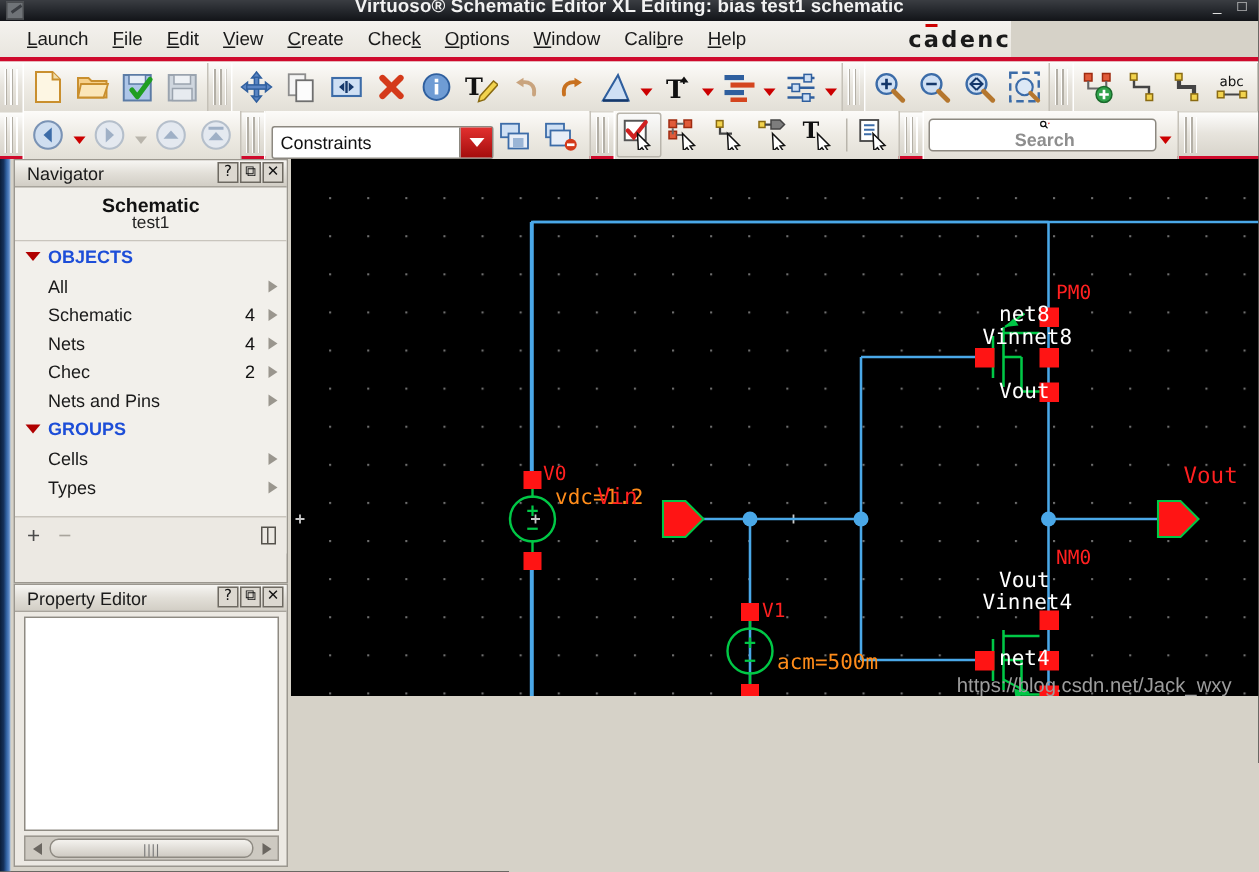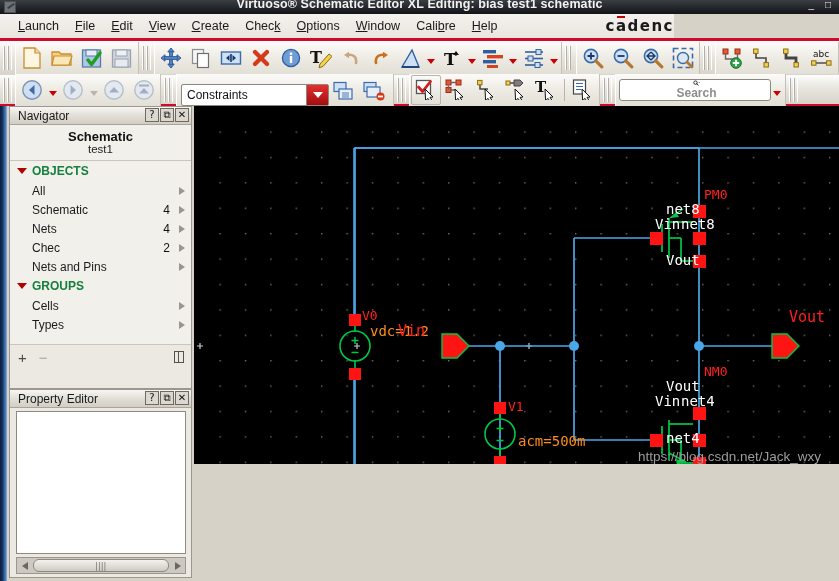--- a/index.html
+++ b/index.html
@@ -94,21 +94,21 @@
     background:linear-gradient(180deg,#f7f6f3 0%,#e2dfd8 50%,#d2cec5 100%);
     border-bottom:1px solid #a8a49c; padding-left:8px; position:relative;}
   .panel-title .t { font-size:12px; font-weight:normal; color:#1a1a1a;}
   .panel-title .ctl { position:absolute; right:2px; top:1px; display:flex; gap:1px;}
   .ctlbtn { width:14px; height:14px; border:1px solid #6e6a62; background:#dcd8d0;
      font-size:10px; line-height:12px; text-align:center; color:#111; font-family:"DejaVu Sans",sans-serif;}
   .nav-head { text-align:center; padding:4px 0 5px; border-bottom:1px solid #c9c5bd; background:#f2f0eb;}
   .nav-head .h1 { font-size:13px; font-weight:bold; color:#111;}
   .nav-head .h2 { font-size:11.5px; color:#222; margin-top:-1px;}
   .nav-body { background:#f2f0eb; height:183px; position:relative;}
-  .nav-sec { display:flex; align-items:center; padding:3px 0 3px 7px; font-size:12px; font-weight:bold; color:#15803d;}
+  .nav-sec { display:flex; align-items:center; padding:3px 0 3px 7px; font-size:12px; font-weight:bold; color:#1d4ed8;}
   .nav-sec .tri { width:0;height:0;border-left:5px solid transparent;border-right:5px solid transparent;border-top:6px solid #b00000; margin-right:5px;}
   .nav-row { display:flex; align-items:center; padding:2.5px 6px 2.5px 22px; font-size:12px; color:#1a1a1a; position:relative;}
   .nav-row .lbl { flex:1; }
   .nav-row .cnt { font-size:12px; color:#111; margin-right:9px;}
   .nav-row .chev { width:0;height:0;border-top:4px solid transparent;border-bottom:4px solid transparent;border-left:6px solid #9a968e;}
   .nav-foot { height:25px; background:#ece9e3; border-top:1px solid #c9c5bd; display:flex; align-items:center; padding:0 8px; position:relative;}
   .nav-foot .plus { font-size:15px; color:#4a4a4a; margin-right:12px;}
   .nav-foot .minus { font-size:15px; color:#a8a49c;}
   .nav-foot .cols { position:absolute; right:7px; width:10px; height:12px; border:1px solid #55524c;}
   .nav-foot .cols:after{content:"";position:absolute;left:3px;top:0;width:1px;height:10px;background:#55524c;}

